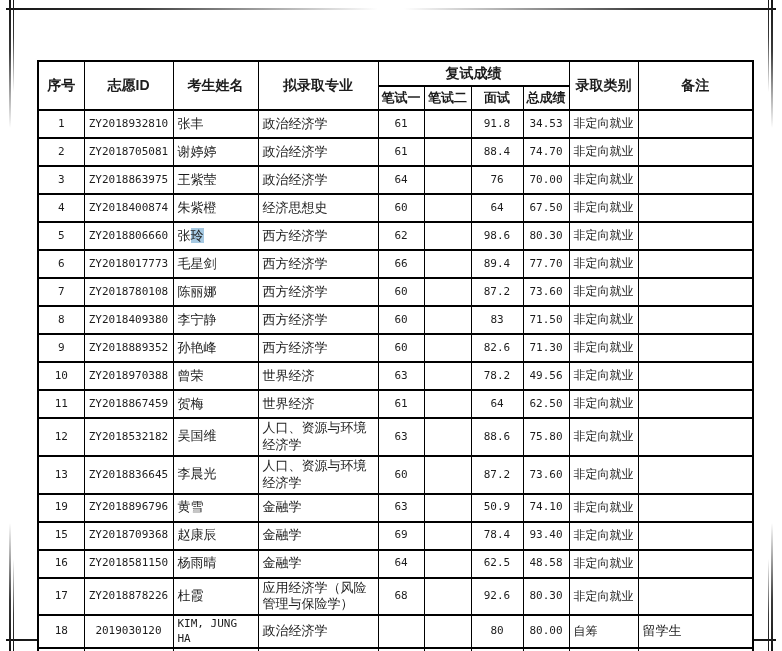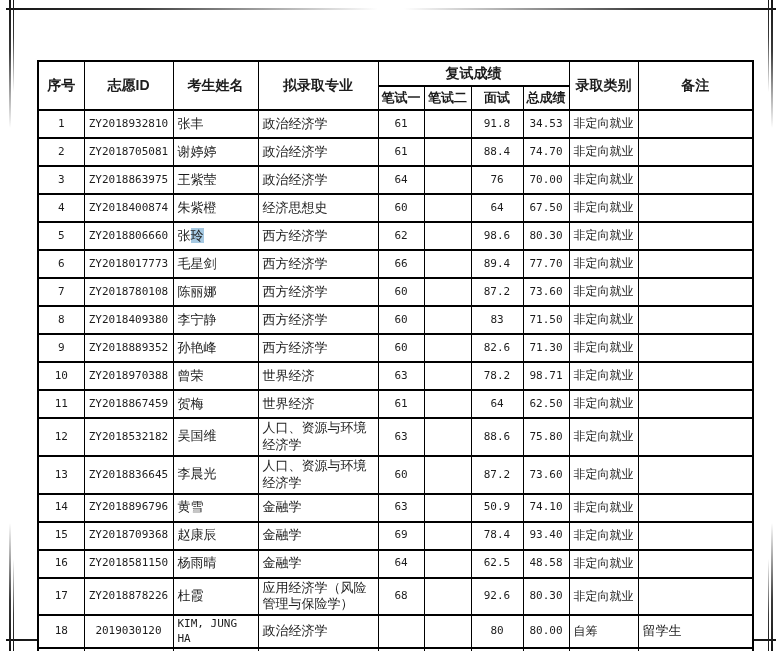--- a/index.html
+++ b/index.html
@@ -228,21 +228,21 @@
           <td class="left"></td>
         </tr>
         <tr>
           <td class="center num latin">10</td>
           <td class="center latin">ZY2018970388</td>
           <td class="left">曾荣</td>
           <td class="left">世界经济</td>
           <td class="center num latin">63</td>
           <td class="center num"></td>
           <td class="center num latin">78.2</td>
-          <td class="center num latin">98.71</td>
+          <td class="center num latin">49.56</td>
           <td class="left category">非定向就业</td>
           <td class="left"></td>
         </tr>
         <tr>
           <td class="center num latin">11</td>
           <td class="center latin">ZY2018867459</td>
           <td class="left">贺梅</td>
           <td class="left">世界经济</td>
           <td class="center num latin">61</td>
           <td class="center num"></td>
@@ -269,21 +269,21 @@
           <td class="left">李晨光</td>
           <td class="left">人口、资源与环境经济学</td>
           <td class="center num latin">60</td>
           <td class="center num"></td>
           <td class="center num latin">87.2</td>
           <td class="center num latin">73.60</td>
           <td class="left category">非定向就业</td>
           <td class="left"></td>
         </tr>
         <tr>
-          <td class="center num latin">14</td>
+          <td class="center num latin">19</td>
           <td class="center latin">ZY2018896796</td>
           <td class="left">黄雪</td>
           <td class="left">金融学</td>
           <td class="center num latin">63</td>
           <td class="center num"></td>
           <td class="center num latin">50.9</td>
           <td class="center num latin">74.10</td>
           <td class="left category">非定向就业</td>
           <td class="left"></td>
         </tr>

